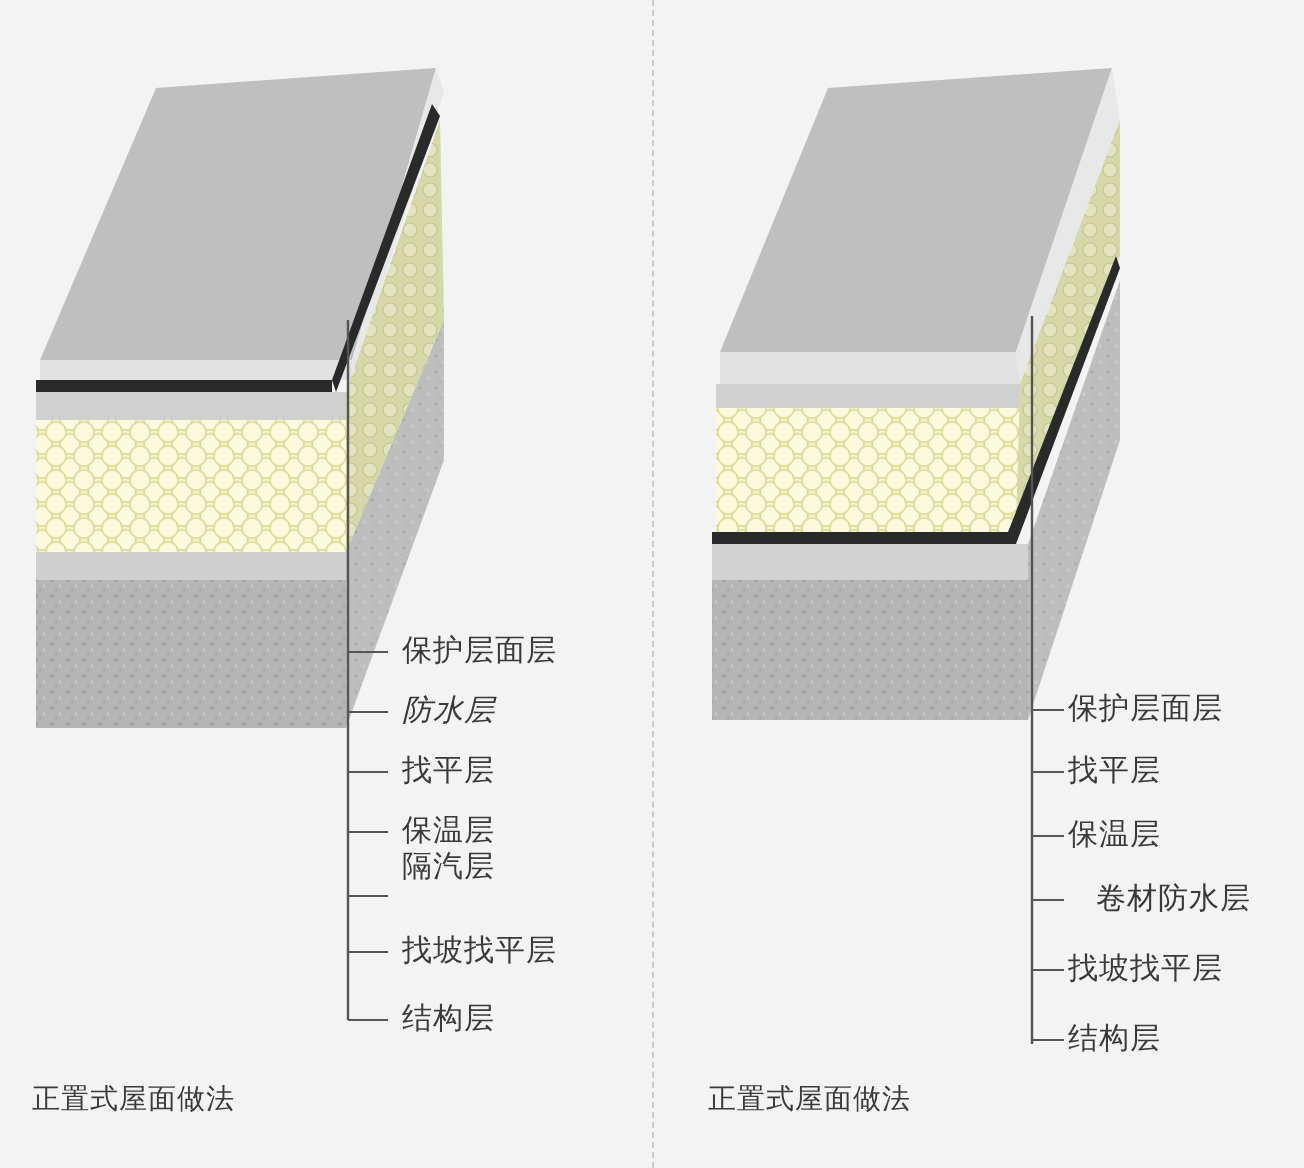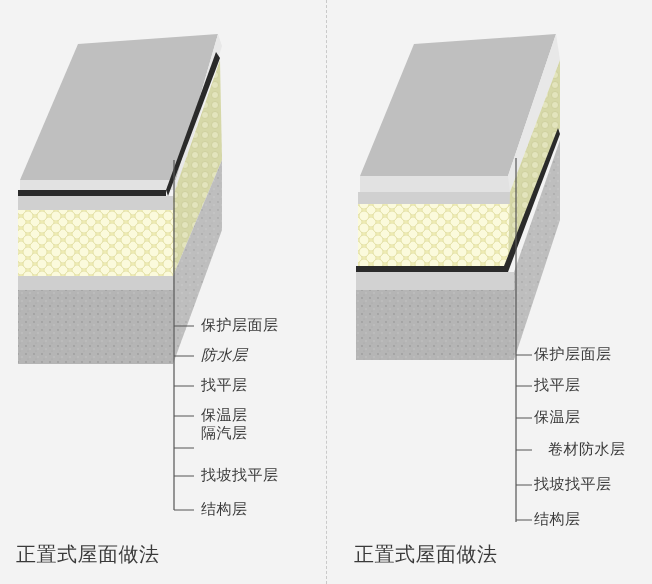--- a/index.html
+++ b/index.html
@@ -2,21 +2,21 @@
 <html><head>
 <meta charset="utf-8">
 <style>
   html, body { margin:0; padding:0; }
   body { width:652px; height:584px; background:#f3f3f3; position:relative; overflow:hidden;
          font-family:"DejaVu Sans", "Liberation Sans", sans-serif; }
   .divider { position:absolute; left:326px; top:0; width:0; height:584px;
              border-left:1px dashed #c9c9c9; }
   .diagram { position:absolute; top:0; left:0; }
   .label { position:absolute; font-size:15px; color:#3a3a3a; white-space:nowrap; letter-spacing:0.5px;text-align:right; }
-  .caption { position:absolute; font-size:20px; color:#3a3a3a; white-space:nowrap; letter-spacing:0.5px; }
+  .caption { position:absolute; font-size:14px; color:#3a3a3a; white-space:nowrap; letter-spacing:0.5px; }
 </style>
 </head>
 <body>
 
 <div class="divider"></div>
 
 <svg class="diagram" width="326" height="584" viewBox="0 0 326 584">
   <defs>
     <pattern id="foam" width="14" height="12" patternUnits="userSpaceOnUse">
       <rect width="14" height="12" fill="#f4f2bd"></rect>

